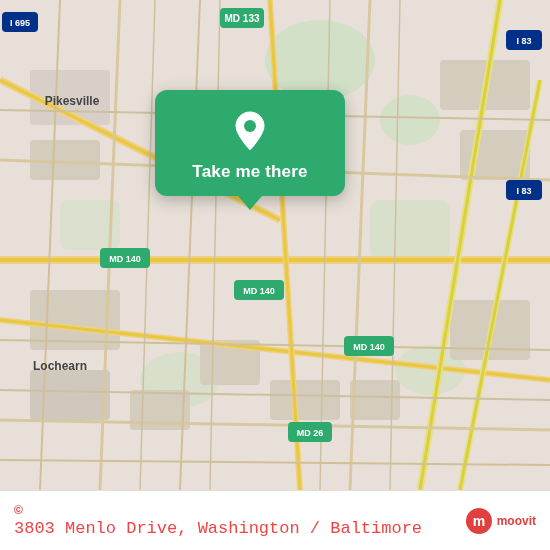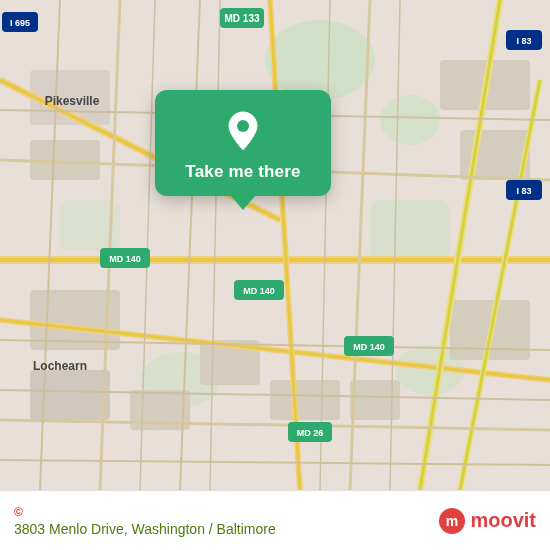--- a/index.html
+++ b/index.html
@@ -25,21 +25,21 @@
       height: 100%;
       position: absolute;
       top: 0; left: 0;
     }
 
     
     #popup {
       position: absolute;
       top: 90px;
       left: 155px;
-      width: 176px;
+      width: 190px;
       background: #2eaa6e;
       border-radius: 12px;
       display: flex;
       flex-direction: column;
       align-items: center;
       padding: 18px 16px 14px 16px;
       box-shadow: 0 4px 16px rgba(0,0,0,0.25);
       cursor: pointer;
     }
 
@@ -91,39 +91,40 @@
       font-weight: bold;
     }
 
     #osm-text {
       font-size: 11px;
       color: #888;
       flex: 1;
     }
 
     #address-label {
-      font-size: 14px;
-      color: #4d7c0f;
+      font-size: 17px;
+      color: #ef4444;
       font-weight: 500;
+      font-family: Liberation Mono, monospace;
     }
 
     #moovit-logo {
       display: flex;
       align-items: center;
       gap: 4px;
       margin-left: 10px;
     }
 
     #moovit-icon {
       width: 28px;
       height: 28px;
     }
 
     #moovit-text {
-      font-size: 20px;
+      font-size: 12px;
       font-weight: bold;
       color: #e04040;
     }
 
     .bottom-content {
       display: flex;
       flex-direction: column;
       justify-content: center;
       flex: 1;
     }

